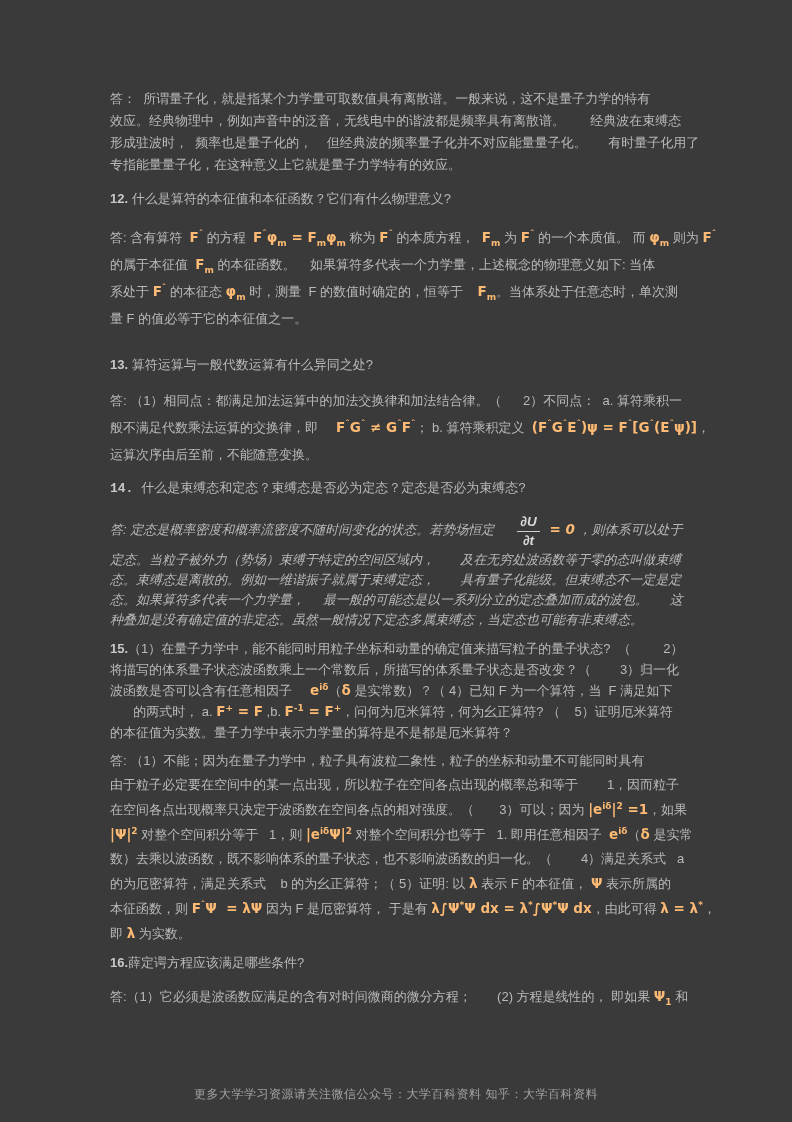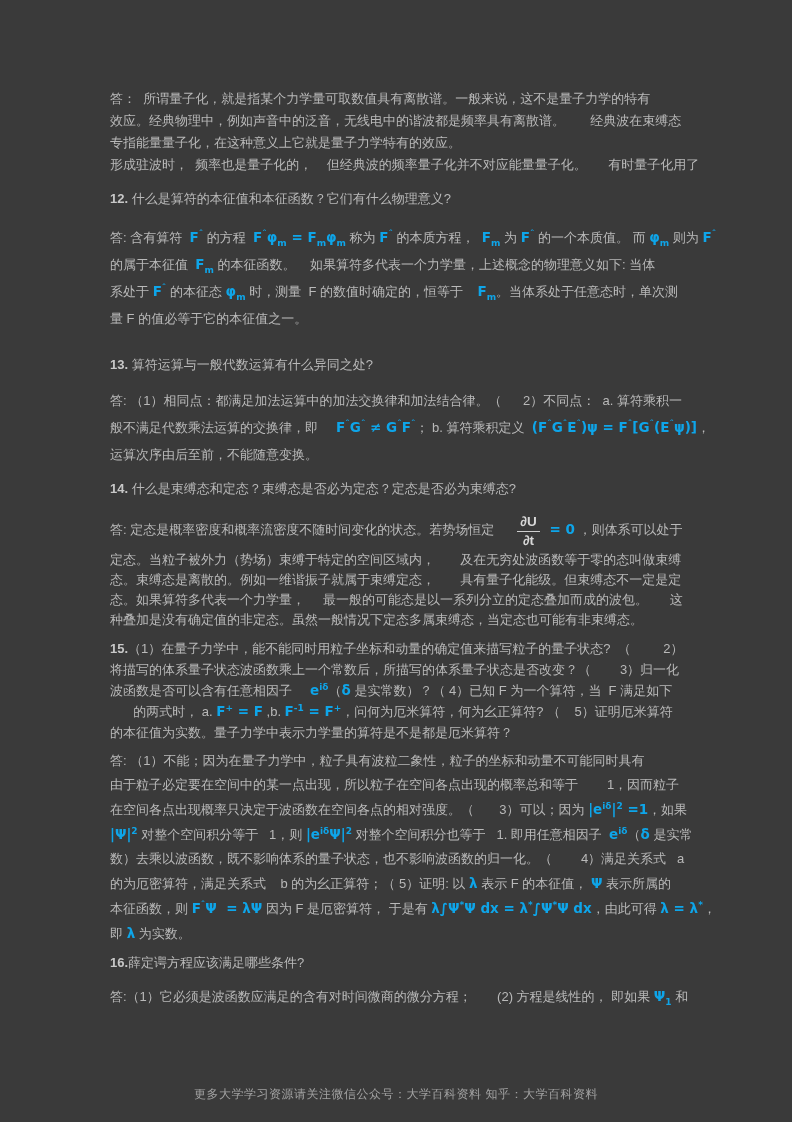--- a/index.html
+++ b/index.html
@@ -22,21 +22,21 @@
   }
   .block{margin:0;}
   .line{
     white-space:pre;
     overflow:visible;
   }
   .seg-t{color:#b9b9b9;}
   .seg-b{font-weight:bold;color:#c8c8c8;}
   .seg-m{
     font-weight:bold;
-    color:#0ea5e9;
+    color:#fdba74;
     font-family:"DejaVu Sans","Liberation Sans",sans-serif;
     font-size:13.5px;
   }
   .seg-m sup,.seg-m sub{
     font-size:9px;
     font-weight:bold;
     line-height:0;
   }
   .seg-m sup{vertical-align:super;}
   .seg-m sub{vertical-align:sub;}
@@ -63,44 +63,44 @@
   }
 </style>
 </head>
 <body style="background: rgb(58, 58, 58);">
 
 <div class="page" style="color: rgb(185, 185, 185);">
   <div class="doc" id="doc">
       <div class="block" style="margin-top: 2px;">
         <div class="line" style="line-height: 22px;"><span class="seg-t">答：  所谓量子化，就是指某个力学量可取数值具有离散谱。一般来说，这不是量子力学的特有</span></div>
         <div class="line" style="line-height: 22px;"><span class="seg-t">效应。经典物理中，例如声音中的泛音，无线电中的谐波都是频率具有离散谱。       经典波在束缚态</span></div>
+        <div class="line" style="line-height: 22px;"><span class="seg-t">形成驻波时，  频率也是量子化的，    但经典波的频率量子化并不对应能量量子化。      有时量子化用了</span></div>
         <div class="line" style="line-height: 22px;"><span class="seg-t">专指能量量子化，在这种意义上它就是量子力学特有的效应。</span></div>
-        <div class="line" style="line-height: 22px;"><span class="seg-t">形成驻波时，  频率也是量子化的，    但经典波的频率量子化并不对应能量量子化。      有时量子化用了</span></div>
       </div>
       <div class="block" style="margin-top: 12px;">
         <div class="line" style="line-height: 22px;"><span class="seg-b">12.</span><span class="seg-t"> 什么是算符的本征值和本征函数？它们有什么物理意义?</span></div>
       </div>
       <div class="block" style="margin-top: 14px;">
         <div class="line" style="line-height: 27px;"><span class="seg-t">答: 含有算符  </span><span class="seg-m">F<sup>ˆ</sup></span><span class="seg-t"> 的方程  </span><span class="seg-m">F<sup>ˆ</sup>φ<sub>m</sub> = F<sub>m</sub>φ<sub>m</sub></span><span class="seg-t"> 称为 </span><span class="seg-m">F<sup>ˆ</sup></span><span class="seg-t"> 的本质方程，  </span><span class="seg-m">F<sub>m</sub></span><span class="seg-t"> 为 </span><span class="seg-m">F<sup>ˆ</sup></span><span class="seg-t"> 的一个本质值。 而 </span><span class="seg-m">φ<sub>m</sub></span><span class="seg-t"> 则为 </span><span class="seg-m">F<sup>ˆ</sup></span></div>
         <div class="line" style="line-height: 27px;"><span class="seg-t">的属于本征值  </span><span class="seg-m">F<sub>m</sub></span><span class="seg-t"> 的本征函数。    如果算符多代表一个力学量，上述概念的物理意义如下: 当体</span></div>
         <div class="line" style="line-height: 27px;"><span class="seg-t">系处于 </span><span class="seg-m">F<sup>ˆ</sup></span><span class="seg-t"> 的本征态 </span><span class="seg-m">φ<sub>m</sub></span><span class="seg-t"> 时，测量  F 的数值时确定的，恒等于    </span><span class="seg-m">F<sub>m</sub></span><span class="seg-t">。当体系处于任意态时，单次测</span></div>
         <div class="line" style="line-height: 27px;"><span class="seg-t">量 F 的值必等于它的本征值之一。</span></div>
       </div>
       <div class="block" style="margin-top: 22px;">
         <div class="line" style="line-height: 22px;"><span class="seg-b">13.</span><span class="seg-t"> 算符运算与一般代数运算有什么异同之处?</span></div>
       </div>
       <div class="block" style="margin-top: 11px;">
         <div class="line" style="line-height: 27px;"><span class="seg-t">答: （1）相同点：都满足加法运算中的加法交换律和加法结合律。（      2）不同点：  a. 算符乘积一</span></div>
         <div class="line" style="line-height: 27px;"><span class="seg-t">般不满足代数乘法运算的交换律，即     </span><span class="seg-m">F<sup>ˆ</sup>G<sup>ˆ</sup> ≠ G<sup>ˆ</sup>F<sup>ˆ</sup></span><span class="seg-t">； b. 算符乘积定义  </span><span class="seg-m">(F<sup>ˆ</sup>G<sup>ˆ</sup>E<sup>ˆ</sup>)ψ = F<sup>ˆ</sup>[G<sup>ˆ</sup>(E<sup>ˆ</sup>ψ)]</span><span class="seg-t">，</span></div>
         <div class="line" style="line-height: 27px;"><span class="seg-t">运算次序由后至前，不能随意变换。</span></div>
       </div>
       <div class="block" style="margin-top: 10px;">
-        <div class="line" style="line-height: 22px;"><span class="seg-b">14.</span><span class="seg-t"> 什么是束缚态和定态？束缚态是否必为定态？定态是否必为束缚态?</span></div>
+        <div class="line" style="line-height: 22px; font-family: Liberation Mono, monospace;"><span class="seg-b">14.</span><span class="seg-t"> 什么是束缚态和定态？束缚态是否必为定态？定态是否必为束缚态?</span></div>
       </div>
-      <div class="block" style="margin-top: 12px;">
+      <div class="block" style="margin-top: 12px; font-style: italic;">
         <div class="line" style="line-height: 20px;"><span class="seg-t">答: 定态是概率密度和概率流密度不随时间变化的状态。若势场恒定     </span><span class="frac"><span class="num">∂U</span><span class="bar"></span><span class="den">∂t</span></span><span class="seg-m"> = 0</span><span class="seg-t"> ，则体系可以处于</span></div>
         <div class="line" style="line-height: 20px;"><span class="seg-t">定态。当粒子被外力（势场）束缚于特定的空间区域内，       及在无穷处波函数等于零的态叫做束缚</span></div>
         <div class="line" style="line-height: 20px;"><span class="seg-t">态。束缚态是离散的。例如一维谐振子就属于束缚定态，       具有量子化能级。但束缚态不一定是定</span></div>
         <div class="line" style="line-height: 20px;"><span class="seg-t">态。如果算符多代表一个力学量，     最一般的可能态是以一系列分立的定态叠加而成的波包。      这</span></div>
         <div class="line" style="line-height: 20px;"><span class="seg-t">种叠加是没有确定值的非定态。虽然一般情况下定态多属束缚态，当定态也可能有非束缚态。</span></div>
       </div>
       <div class="block" style="margin-top: 8px;">
         <div class="line" style="line-height: 21px;"><span class="seg-b">15.</span><span class="seg-t">（1）在量子力学中，能不能同时用粒子坐标和动量的确定值来描写粒子的量子状态?  （         2）</span></div>
         <div class="line" style="line-height: 21px;"><span class="seg-t">将描写的体系量子状态波函数乘上一个常数后，所描写的体系量子状态是否改变？（        3）归一化</span></div>
         <div class="line" style="line-height: 21px;"><span class="seg-t">波函数是否可以含有任意相因子     </span><span class="seg-m">e<sup>iδ</sup></span><span class="seg-t">（</span><span class="seg-m">δ</span><span class="seg-t"> 是实常数）？（ 4）已知 F 为一个算符，当  F 满足如下</span></div>

